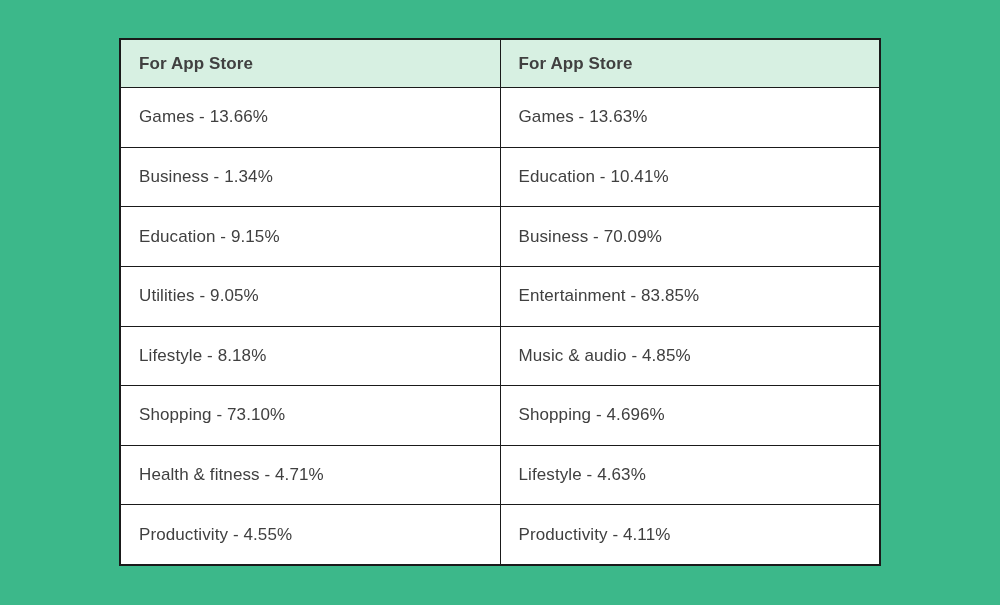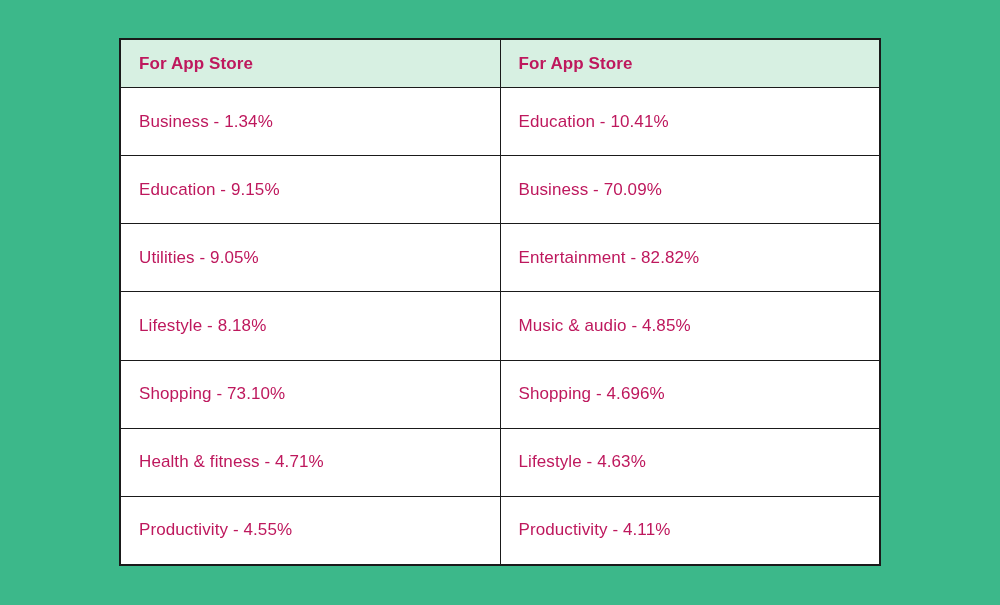--- a/index.html
+++ b/index.html
@@ -33,21 +33,21 @@
     height: 100%;
     border-collapse: collapse;
     table-layout: fixed;
   }
   table.data-table th,
   table.data-table td {
     border: 1px solid #1a1a1a;
     padding: 0 18px;
     text-align: left;
     vertical-align: middle;
-    color: #be185d;
+    color: #404040;
     height: 48px;
     box-sizing: border-box;
     overflow: hidden;
     white-space: nowrap;
   }
   table.data-table th {
     background: #d7f0e2;
     font-size: 17px;
     font-weight: bold;
     letter-spacing: 0.1px;
@@ -72,30 +72,34 @@
         <col class="col-right">
       </colgroup>
       <thead>
         <tr>
           <th>For App Store</th>
           <th>For App Store</th>
         </tr>
       </thead>
       <tbody>
         <tr>
+          <td>Games - 13.66%</td>
+          <td>Games - 13.63%</td>
+        </tr>
+        <tr>
           <td>Business - 1.34%</td>
           <td>Education - 10.41%</td>
         </tr>
         <tr>
           <td>Education - 9.15%</td>
           <td>Business - 70.09%</td>
         </tr>
         <tr>
           <td>Utilities - 9.05%</td>
-          <td>Entertainment - 82.82%</td>
+          <td>Entertainment - 83.85%</td>
         </tr>
         <tr>
           <td>Lifestyle - 8.18%</td>
           <td>Music &amp; audio - 4.85%</td>
         </tr>
         <tr>
           <td>Shopping - 73.10%</td>
           <td>Shopping - 4.696%</td>
         </tr>
         <tr>

